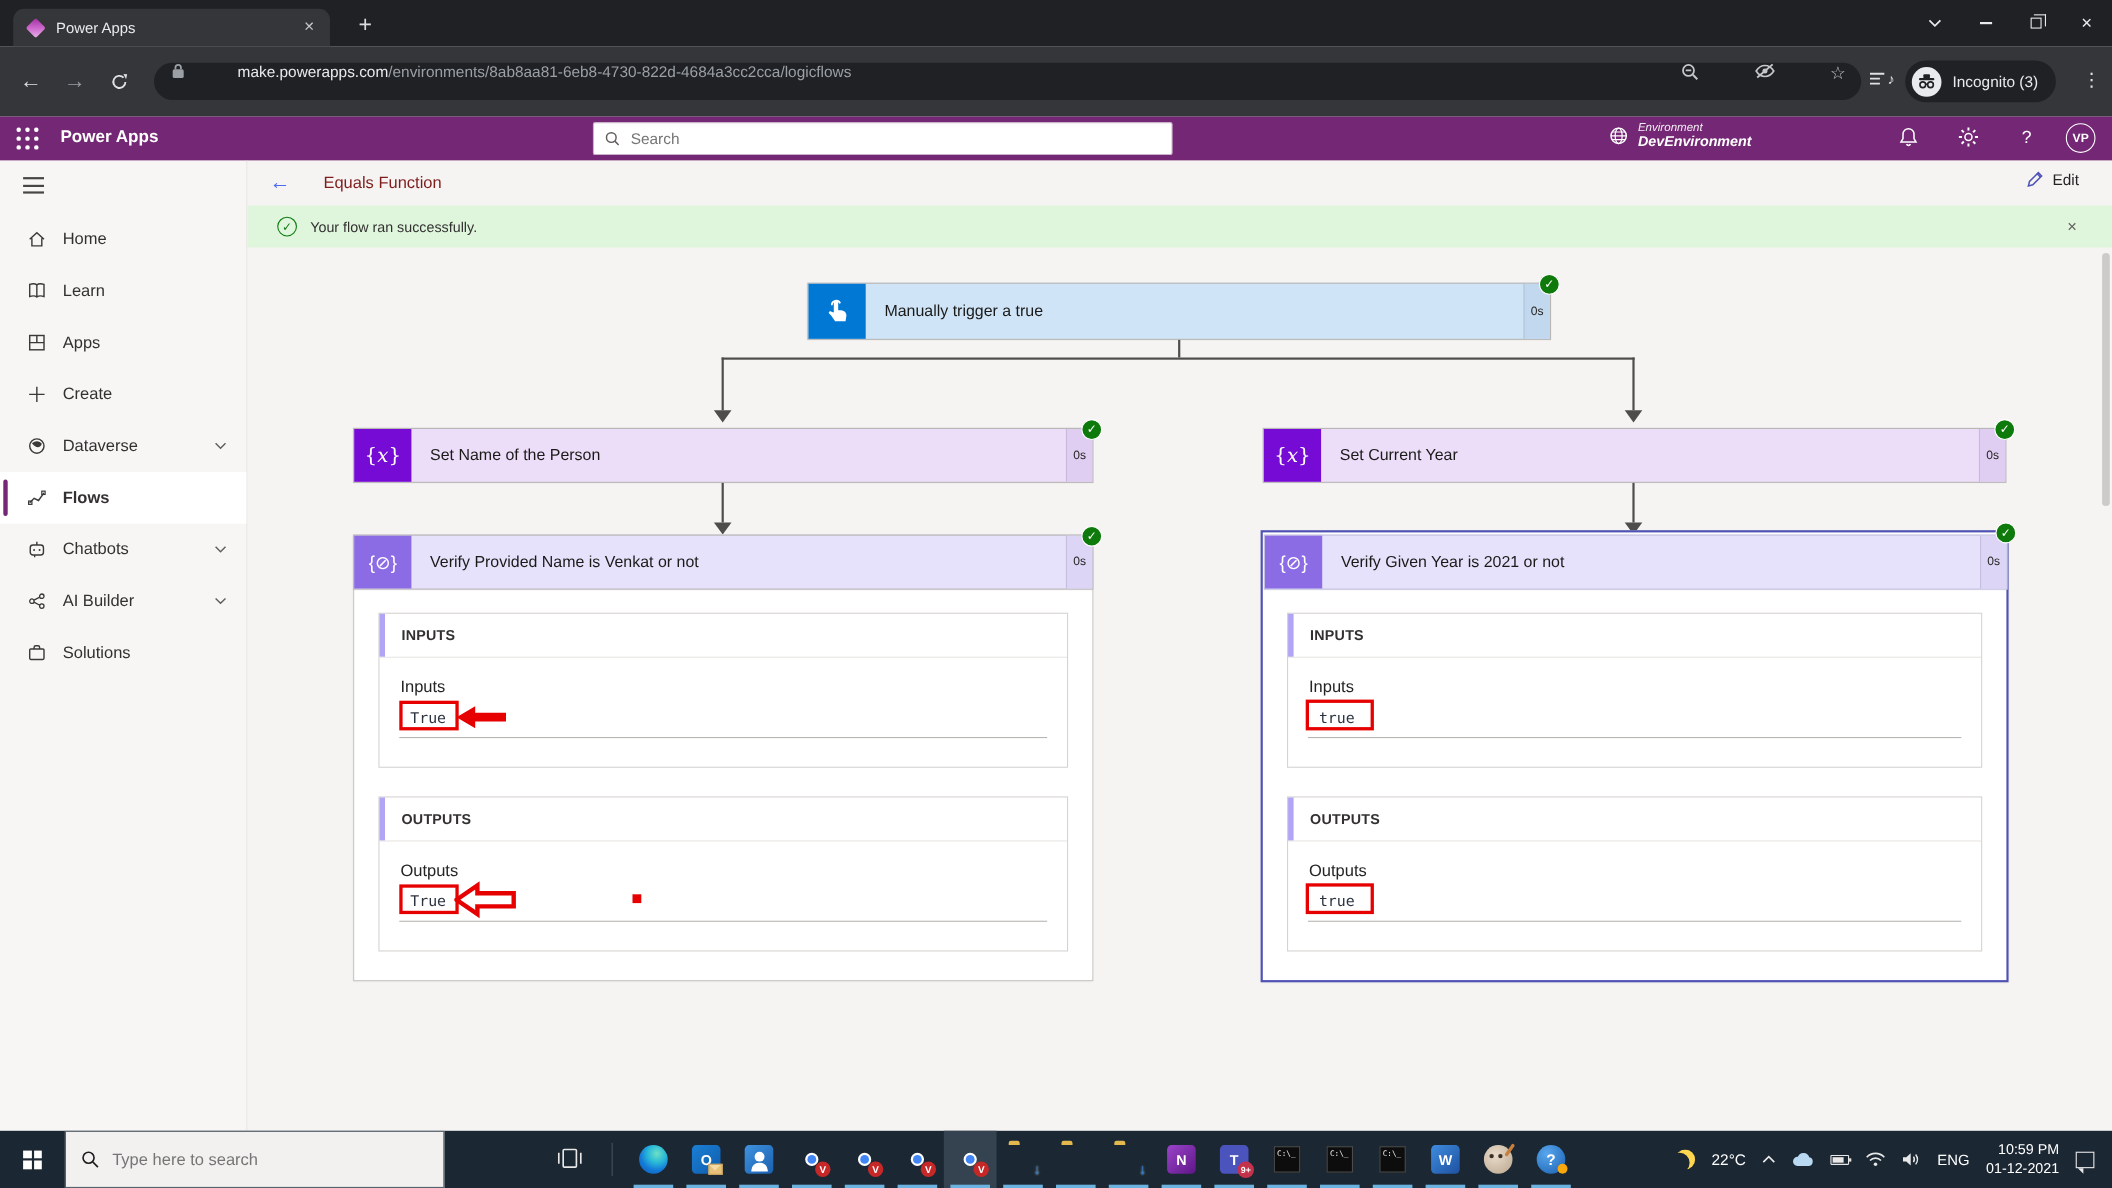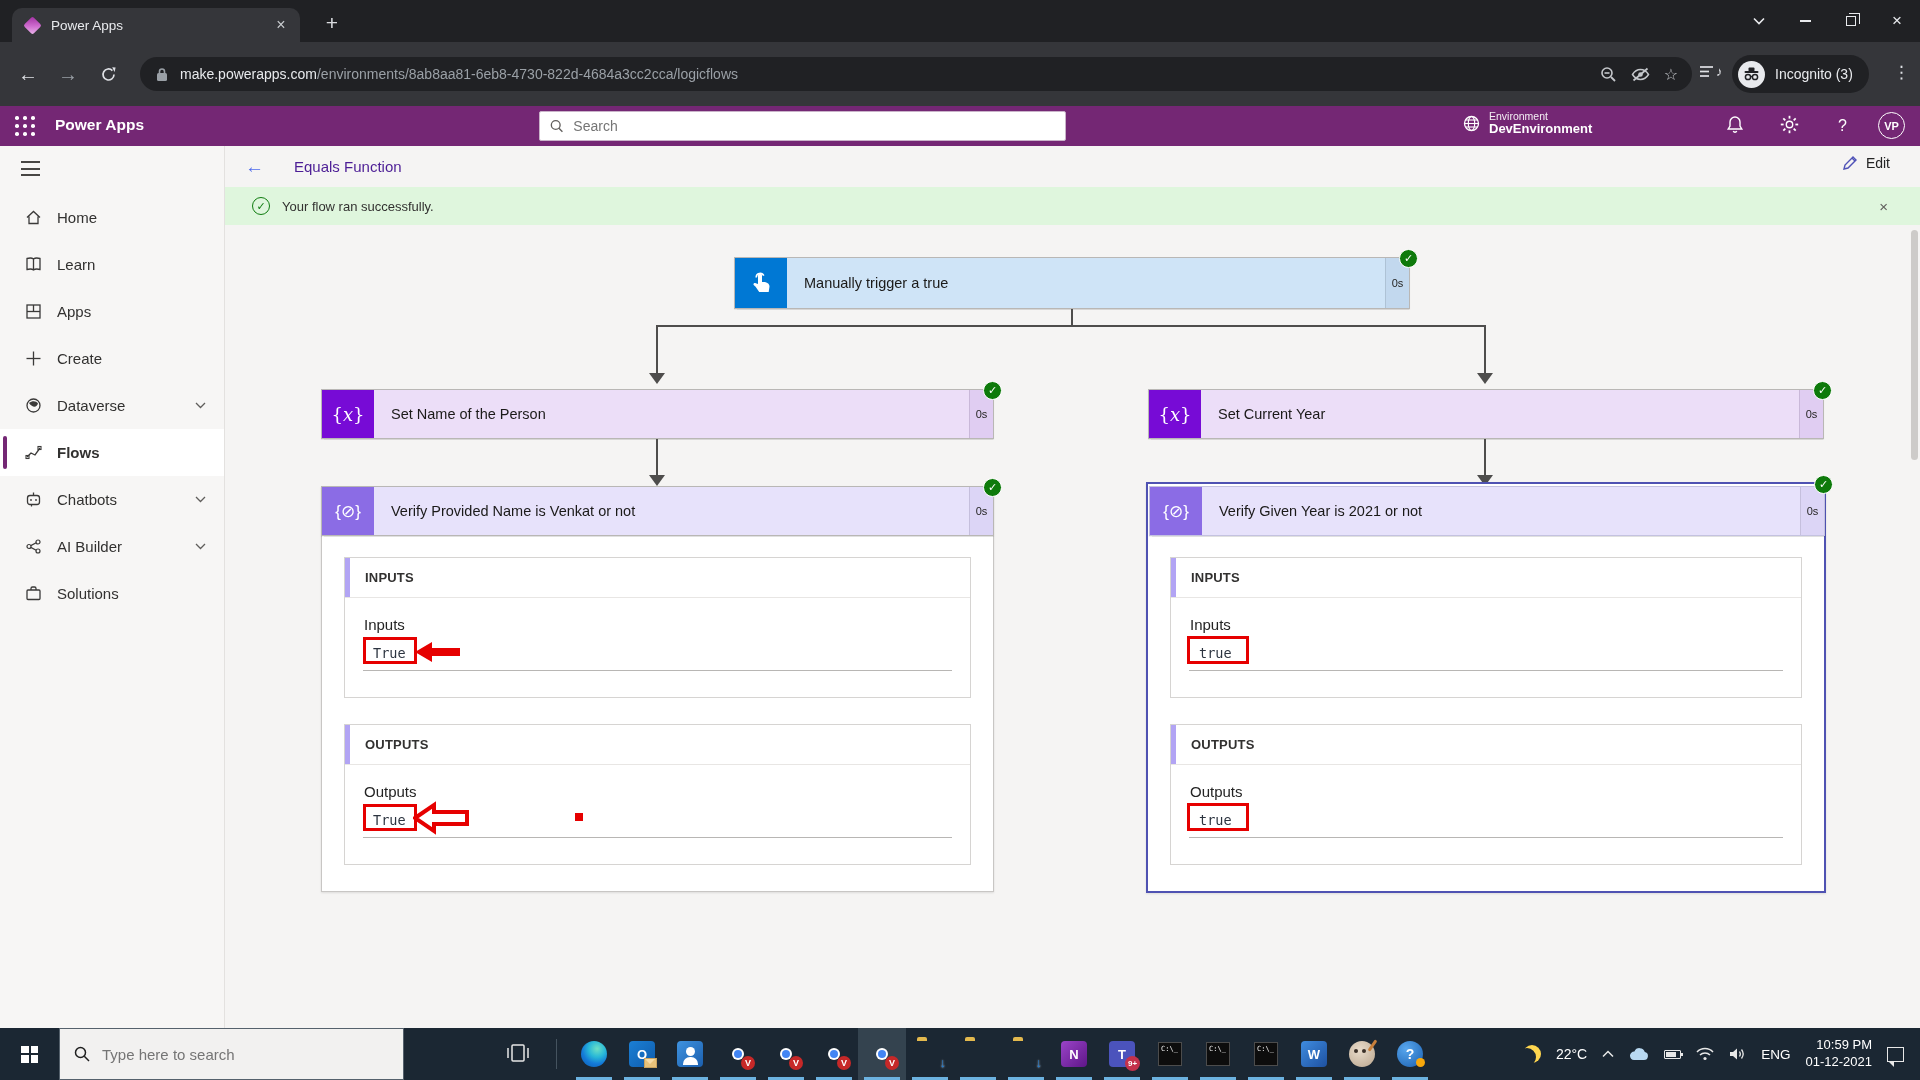--- a/index.html
+++ b/index.html
@@ -25,21 +25,21 @@
   .maxbox::after { content:""; position:absolute; left:2px; top:-4px; width:10px; height:10px;
                    border-top:1.5px solid #e8eaed; border-right:1.5px solid #e8eaed; }
   .winclose { font-size:17px; }
 
   
   .toolbar { position:absolute; left:0; top:42px; width:1920px; height:64px; background:#35363a;
              display:flex; align-items:center; }
   .navbtn { color:#dfe1e5; font-size:20px; width:40px; text-align:center; }
   .navbtn.fwd { color:#9aa0a6; }
   .omnibox { position:absolute; left:140px; top:15px; width:1552px; height:34px; background:#202124;
-             border-radius:17px; display:flex; align-items:center; padding:0 14px 0 16px; }
+             border-radius:17px; display:flex; padding:0 14px 0 16px;gap:36px; }
   .url { font-size:14px; color:#e8eaed; margin-left:12px; flex:1; white-space:nowrap; overflow:hidden; }
   .url .path { color:#9aa0a6; }
   .omni-ic { margin-left:14px; color:#c4c7cb; }
   .star { font-size:16px; color:#c4c7cb; }
   .media-ic { position:absolute; left:1700px; top:22px; color:#dfe1e5; font-size:13px; display:flex; align-items:center; }
   .incog { position:absolute; left:1732px; top:13px; height:38px; border-radius:19px; background:#202124;
            display:flex; align-items:center; padding:0 16px 0 6px;justify-content:space-between; }
   .spy { width:27px; height:27px; border-radius:50%; background:#e8eaed; margin-right:10px;
          display:flex; align-items:center; justify-content:center; }
   .incog-label { color:#e8eaed; font-size:14px; white-space:nowrap; }
@@ -49,21 +49,21 @@
   .appheader { position:absolute; left:0; top:106px; width:1920px; height:40px; background:var(--c-brand,#742774); }
   .waffle { position:absolute; left:15px; top:10px; width:21px; height:21px; display:grid;
             grid-template-columns:repeat(3,1fr); gap:3px; }
   .waffle i { width:3.5px; height:3.5px; background:#fff; border-radius:50%; }
   .brand { position:absolute; left:55px; top:10px; color:#fff; font-size:15.5px; font-weight:700; }
   .ah-search { position:absolute; left:539px; top:5px; width:527px; height:30px; background:#fff;
                border-radius:2px; display:flex; align-items:center; padding:0 10px; border:1px solid #c9b3c9; }
   .ah-search input { border:none; outline:none; font-size:14px; color:#323130; margin-left:10px; width:100%;
                      font-family:"Liberation Sans",sans-serif; background:transparent; }
   .env { position:absolute; left:1463px; top:4px; display:flex; align-items:center; color:#fff; }
-  .env-text { margin-left:9px; line-height:1.15; }
+  .env-text { margin-left:9px; line-height:1.15;font-style:italic; }
   .env-label { font-size:10.5px; opacity:.92; }
   .env-name { font-size:13px; font-weight:700; }
   .ah-ic { position:absolute; top:9px; color:#fff; }
   .help-q { font-size:16px; font-weight:400; }
   .avatar { position:absolute; left:1878px; top:6px; width:27px; height:27px; border-radius:50%;
             border:1.5px solid #fff; color:#fff; font-size:11px; font-weight:700; display:flex;
             align-items:center; justify-content:center; }
 
   
   .sidebar { position:absolute; left:0; top:146px; width:225px; height:882px; background:#f7f6f5;
@@ -77,21 +77,21 @@
   .nav-item .nicon { width:17px; height:17px; margin-right:15px; color:#3b3a39; flex:0 0 auto; }
   .nav-item.selected { background:#fff; font-weight:700; }
   .nav-item.selected::before { content:""; position:absolute; left:3px; top:7px; bottom:7px; width:4px;
                                background:#742774; border-radius:2px; }
   .nav-chev { position:absolute; right:18px; color:#605e5c; }
 
   
   .main { position:absolute; left:225px; top:146px; width:1695px; height:882px; background:#f5f4f3; }
   .titlebar { position:absolute; left:0; top:0; width:1695px; height:41px; display:flex; align-items:center; }
   .back-arrow { color:#4f6bed; font-size:19px; margin-left:20px; }
-  .page-title { font-size:15px; color:#4c1d95; margin-left:30px; }
+  .page-title { font-size:15px; color:#7f1d1d; margin-left:30px; }
   .edit-btn { position:absolute; right:30px; top:9px; display:flex; align-items:flex-start; color:#242424;
               font-size:14px; }
   .edit-btn svg { margin-right:8px; }
   .banner { position:absolute; left:0; top:41px; width:1695px; height:38px; background:var(--c-banner,#dff6dd);
             display:flex; align-items:center; }
   .banner-check { width:18px; height:18px; border-radius:50%; border:1.5px solid #107c10; color:#107c10;
                   font-size:11px; display:flex; align-items:center; justify-content:center; margin-left:27px; }
   .banner-text { font-size:13px; color:#323130; margin-left:12px; }
   .banner-close { position:absolute; right:32px; color:#605e5c; font-size:15px; }
 

